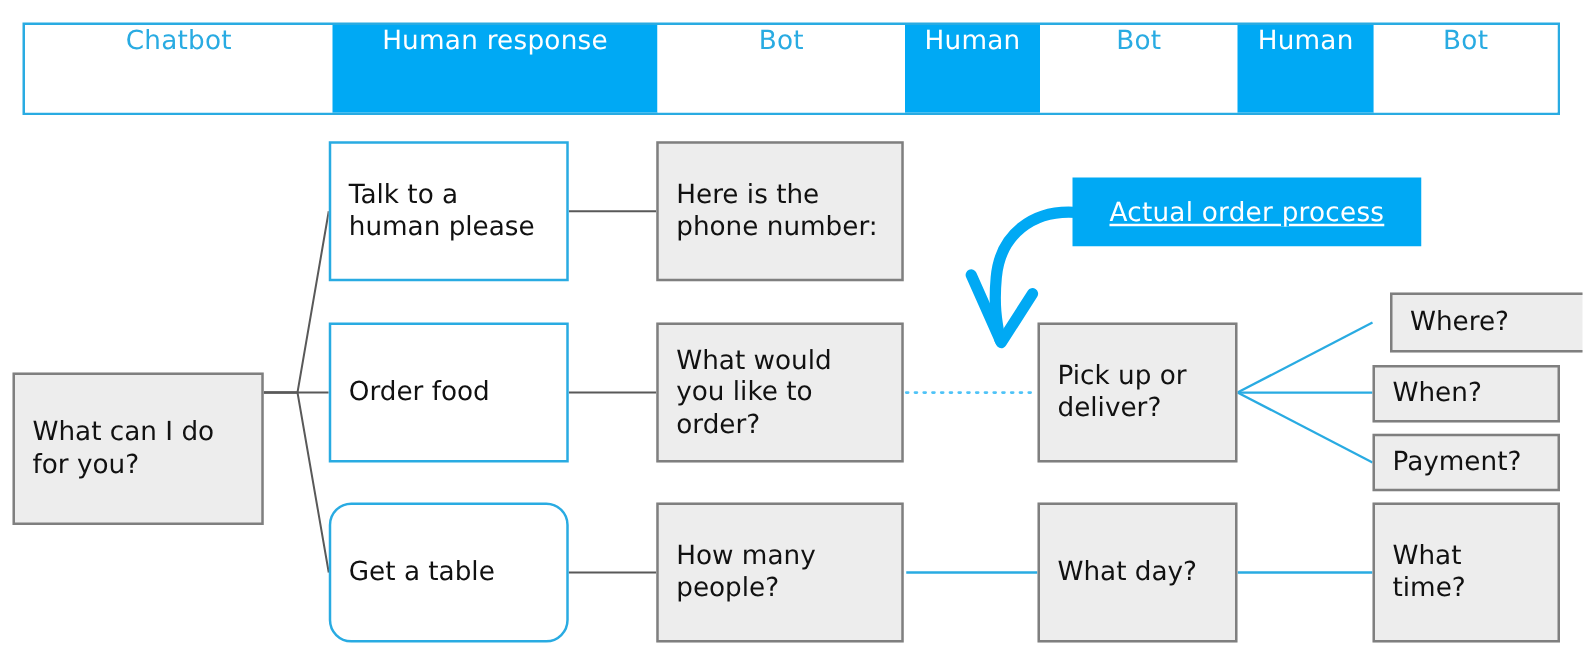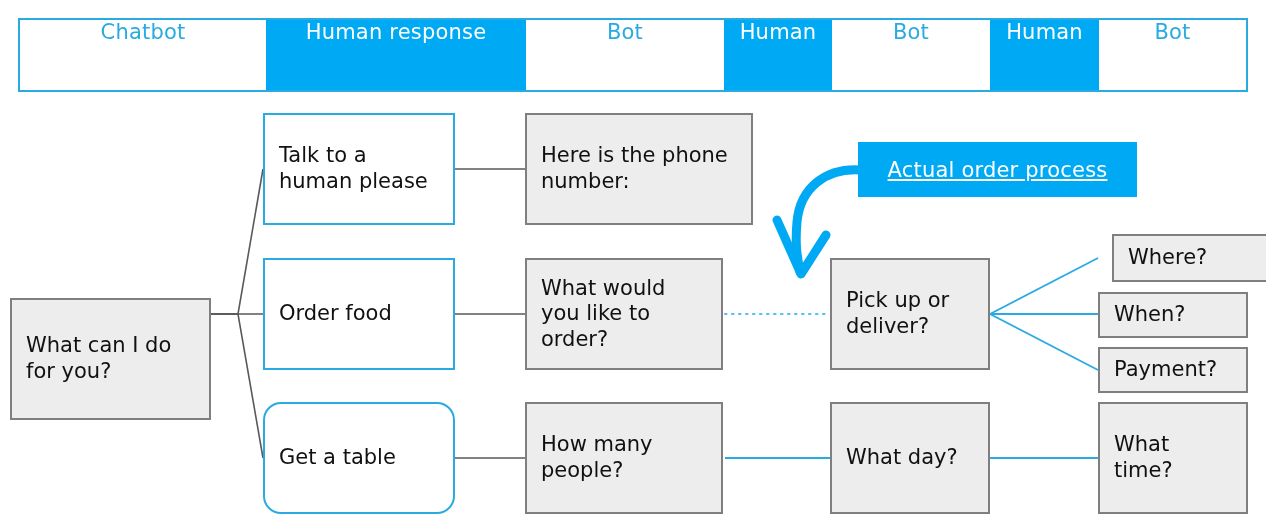--- a/index.html
+++ b/index.html
@@ -118,21 +118,21 @@
   </div>
 
   <div class="node bluebox" style="left:263px;top:258px;width:192px;height:112px;">
     <span class="txt">Order food</span>
   </div>
 
   <div class="node bluebox" style="left:263px;top:402px;width:192px;height:112px;border-radius:18px;">
     <span class="txt">Get a table</span>
   </div>
 
-  <div class="node gray" style="left:525px;top:113px;width:228px;height:112px;">
+  <div class="node gray" style="left:525px;top:113px;width:198px;height:112px;">
     <span class="txt">Here is the phone number:</span>
   </div>
 
   <div class="node gray" style="left:525px;top:258px;width:198px;height:112px;">
     <span class="txt">What would you like to order?</span>
   </div>
 
   <div class="node gray" style="left:525px;top:402px;width:198px;height:112px;">
     <span class="txt">How many people?</span>
   </div>

